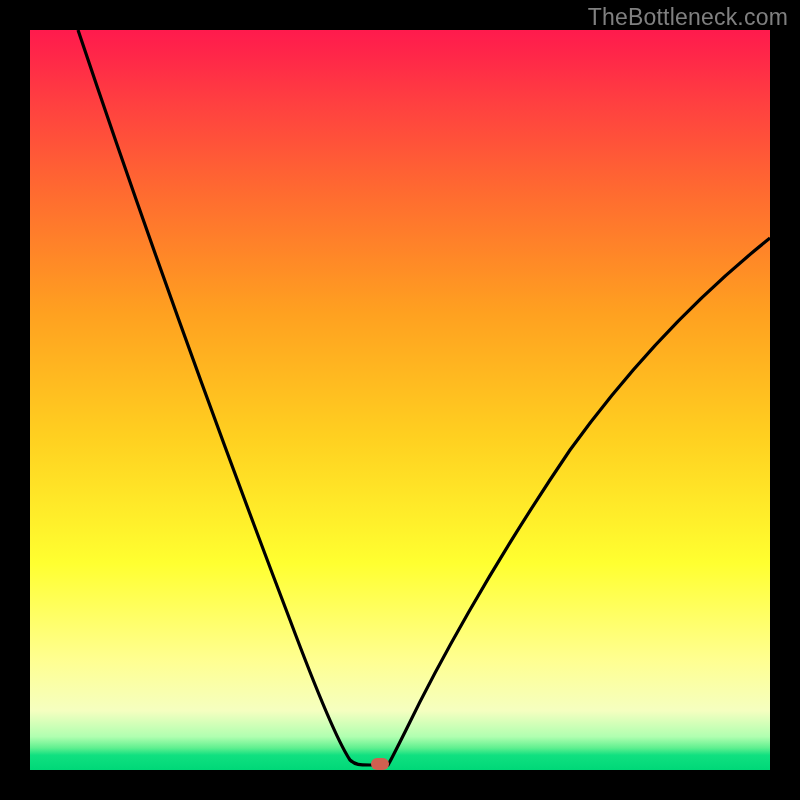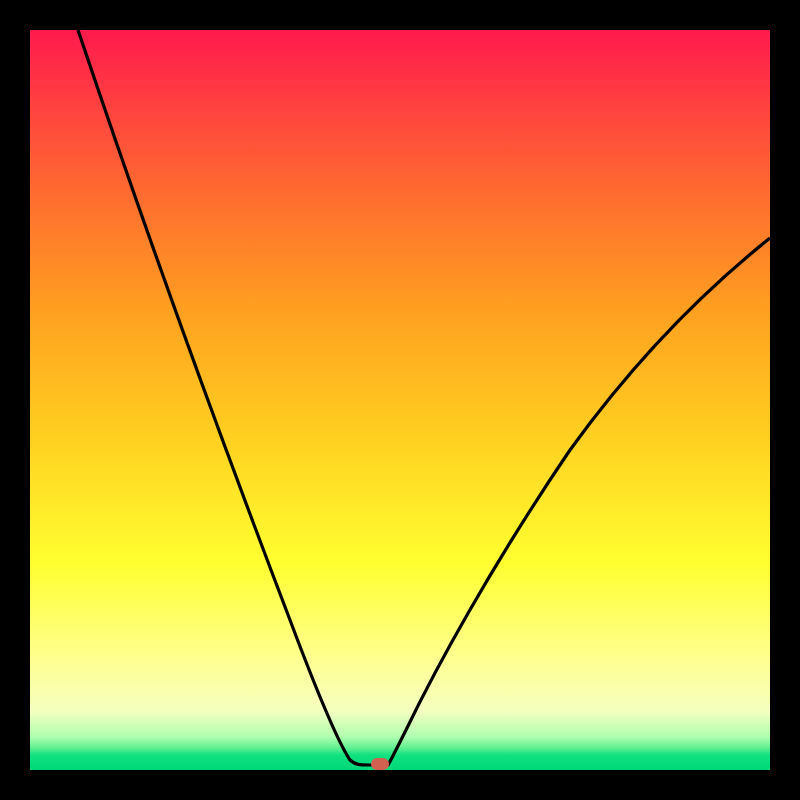--- a/index.html
+++ b/index.html
@@ -64,20 +64,21 @@
     font-size: 23px;
     font-weight: 500;
     letter-spacing: 0.2px;
   }
 </style>
 </head>
 <body>
 
 <div class="frame">
 
+  <div class="watermark">TheBottleneck.com</div>
 
   <div class="plot-area">
 
     <svg class="curve" viewBox="0 0 740 740" preserveAspectRatio="none">
       <path fill="none" stroke="#000" stroke-width="3.2" d="M 48 0 C 100 155, 180 380, 260 590 C 290 670, 310 715, 320 730 C 325 735, 330 735, 340 735 L 358 735 C 360 732, 366 720, 376 700 C 405 640, 460 538, 540 420 C 615 316, 690 248, 740 208"></path>
     </svg>
 
     <div class="marker" id="marker" style="left: 350px; top: 734px; background: rgb(208, 96, 80);"></div>
   </div>
 </div>

